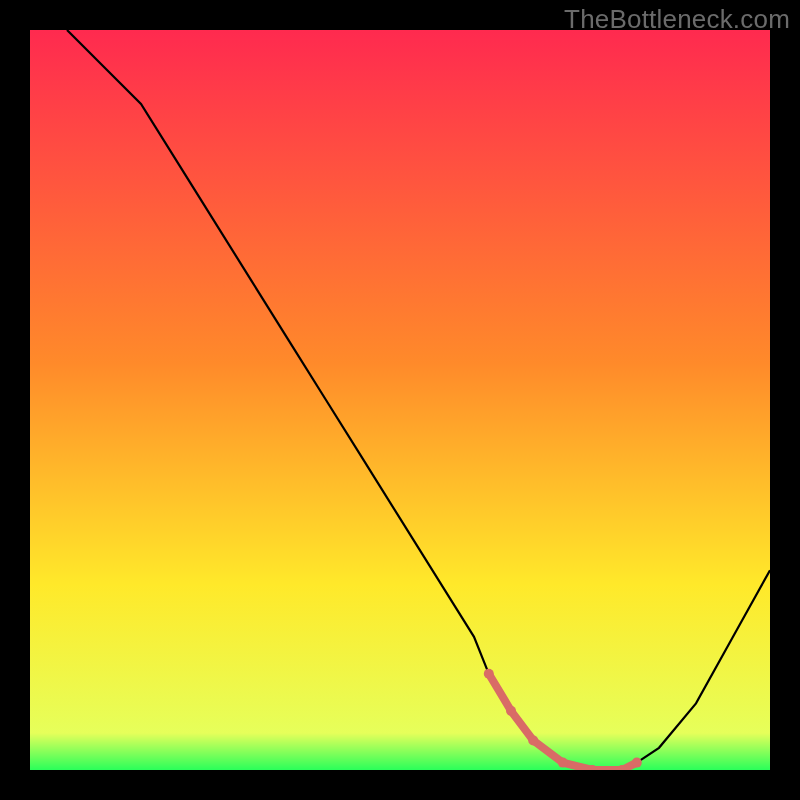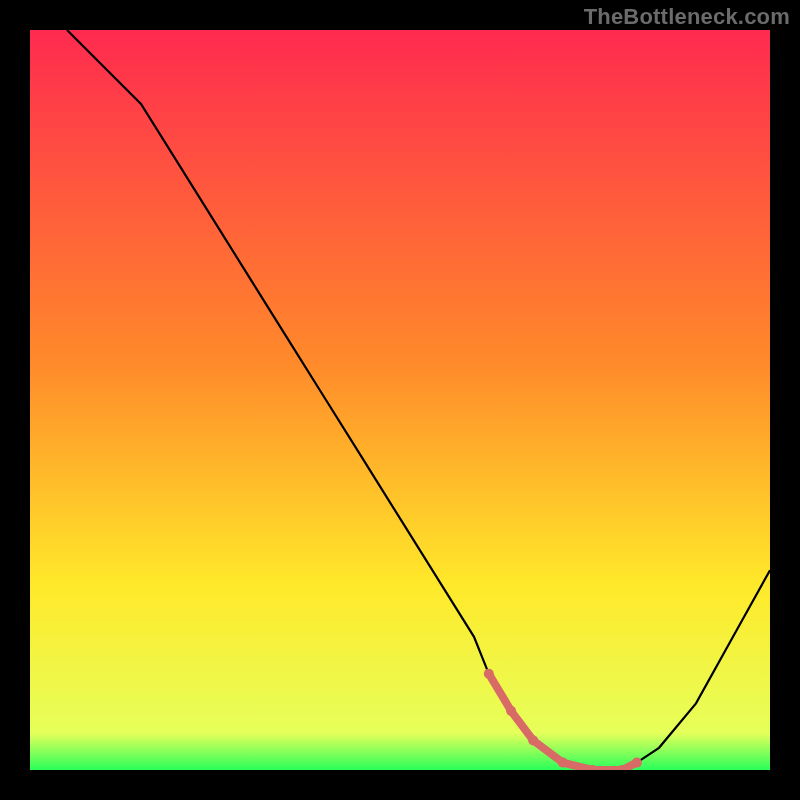--- a/index.html
+++ b/index.html
@@ -15,22 +15,22 @@
     position: relative;
     width: 800px;
     height: 800px;
     background: #000;
   }
   .watermark {
     position: absolute;
     top: 4px;
     right: 10px;
     color: #6b6b6b;
-    font-size: 22px;
-    font-weight: 700;
+    font-size: 26px;
+    font-weight: 400;
     letter-spacing: 0.2px;
     z-index: 10;
   }
   .plot-area {
     position: absolute;
     left: 30px;
     top: 30px;
     width: 740px;
     height: 740px;
     overflow: hidden;

